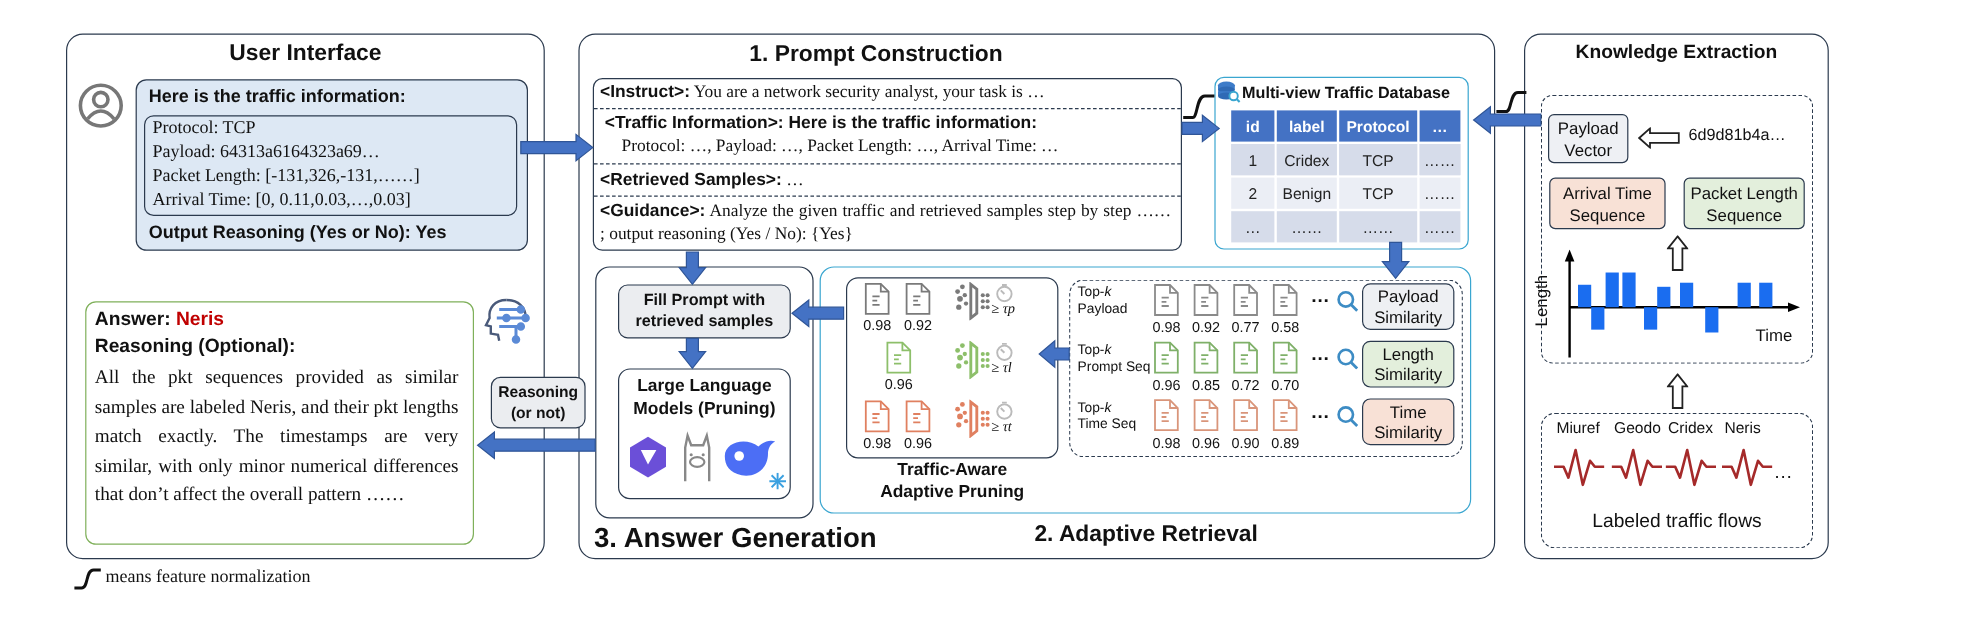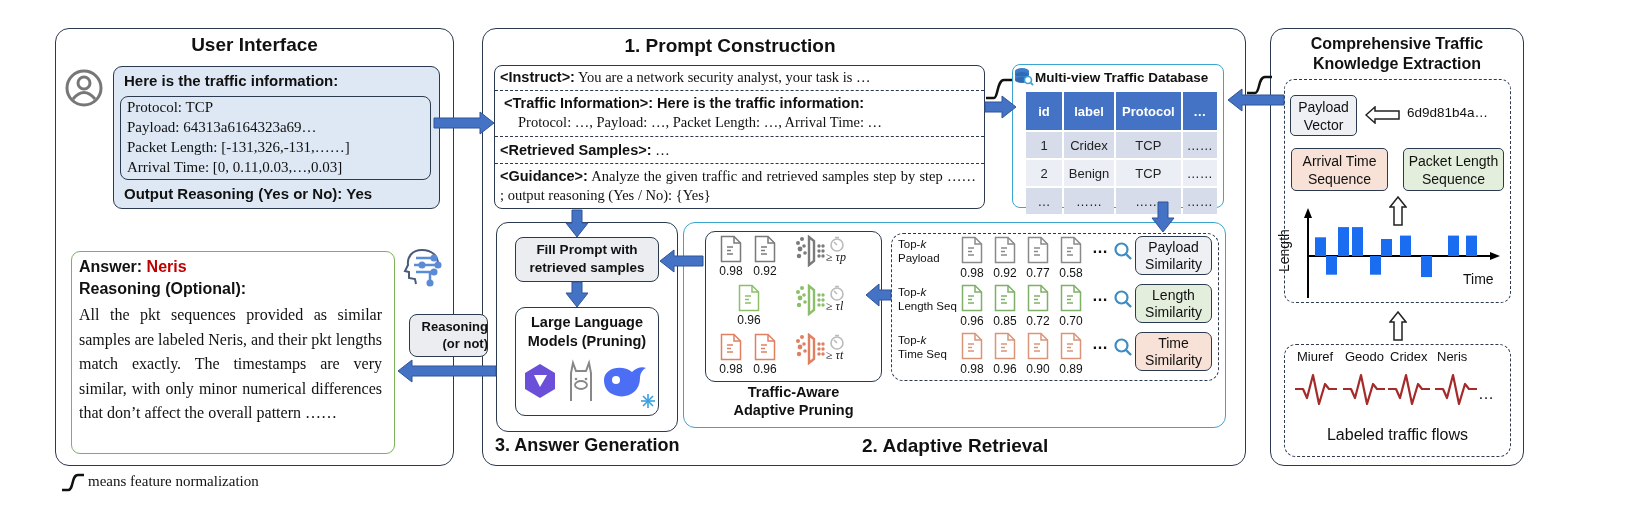--- a/index.html
+++ b/index.html
@@ -4,21 +4,21 @@
 <style>
   html,body{margin:0;padding:0;background:#fff;}
   body{width:1642px;height:525px;position:relative;overflow:hidden;font-family:"Liberation Sans",sans-serif;color:#111;}
   .abs{position:absolute;}
   .panel{position:absolute;border:1.6px solid #2b3a4e;border-radius:14px;background:#fff;box-sizing:border-box;}
   .title{position:absolute;font-weight:bold;text-align:center;}
   .serif{font-family:"Liberation Serif",serif;}
   .box{position:absolute;box-sizing:border-box;border:1.4px solid #2b3a4e;border-radius:8px;}
   .dash{position:absolute;box-sizing:border-box;border:1.6px dashed #2b3a4e;border-radius:14px;}
   table.db{border-collapse:separate;border-spacing:2px;font-size:13px;}
-  table.db th{background:#4472c4;color:#fff;font-weight:bold;height:38px;padding:0 6px;}
+  table.db th{background:#4472c4;color:#fff;font-weight:bold;height:26px;padding:0 6px;}
   table.db td{height:24px;text-align:center;color:#222;}
   .sim{position:absolute;box-sizing:border-box;border:1.4px solid #2b3a4e;border-radius:7px;font-size:14px;text-align:center;line-height:17px;padding-top:2px;}
 </style>
 </head>
 <body>
 
 <div class="panel" style="left:55px;top:28px;width:399px;height:438px;"></div>
 <div class="title" style="left:55px;top:34px;width:399px;font-size:19px;">User Interface</div>
 
 <svg class="abs" style="left:64px;top:68px;" width="40" height="40" viewBox="0 0 40 40">
@@ -151,45 +151,44 @@
 <svg class="abs" style="left:641px;top:394px;" width="14" height="14" viewBox="0 0 14 14">
   <g stroke="#3aa0e0" stroke-width="1.6">
       <line x1="7" y1="0" x2="7" y2="14"></line>
       <line x1="0" y1="7" x2="14" y2="7"></line>
       <line x1="2" y1="2" x2="12" y2="12"></line>
       <line x1="12" y1="2" x2="2" y2="12"></line>
     </g>
 </svg>
 
 <div class="box" style="left:409px;top:314px;width:79px;height:43px;background:#ebedf0;"></div>
-<div class="abs" style="left:409px;top:318px;width:79px;text-align:right;font-size:13px;font-weight:bold;line-height:17px;">
+<div class="abs" style="left:409px;top:318px;width:79px;text-align:center;font-size:13px;font-weight:bold;line-height:17px;">
   <div>Reasoning</div>
   <div>(or not)</div>
 </div>
 
-<div class="title" style="left:495px;top:435px;font-size:18px;text-align:left;">3. Answer Generation</div>
+<div class="title" style="left:495px;top:435px;font-size:23px;text-align:left;">3. Answer Generation</div>
 <div class="title" style="left:862px;top:435px;font-size:19px;text-align:left;">2. Adaptive Retrieval</div>
 
 <div class="box" style="left:683px;top:222px;width:543px;height:206px;border-color:#3aa6d0;border-radius:12px;"></div>
 
 <div class="box" style="left:705px;top:231px;width:177px;height:151px;border-radius:10px;"></div>
 <div id="pruning-area"></div>
 <div class="abs" style="left:700px;top:383px;width:187px;text-align:center;font-size:14.5px;font-weight:bold;line-height:18px;">
   <div>Traffic-Aware</div>
   <div>Adaptive Pruning</div>
 </div>
 
 <div class="dash" style="left:891px;top:233px;width:328px;height:148px;border-radius:12px;"></div>
 <div id="retrieval-area"></div>
 <div class="abs" style="left:940px;top:383px;width:220px;text-align:center;font-size:14.5px;font-weight:bold;line-height:18px;">
 </div>
 
 <div class="panel" style="left:1270px;top:28px;width:254px;height:438px;"></div>
 <div class="title" style="left:1270px;top:34px;width:254px;font-size:16px;line-height:20px;">
-  <div>Comprehensive Traffic</div>
   <div>Knowledge Extraction</div>
 </div>
 <div class="dash" style="left:1284px;top:79px;width:227px;height:224px;border-radius:10px;"></div>
 
 <div class="box" style="left:1290px;top:95px;width:67px;height:41px;background:#eef0f4;border-radius:5px;"></div>
 <div class="abs" style="left:1290px;top:98px;width:67px;text-align:center;font-size:14px;line-height:18px;">
   <div>Payload</div>
   <div>Vector</div>
 </div>
 <svg class="abs" style="left:1365px;top:106px;" width="36" height="18" viewBox="0 0 36 18">
@@ -310,21 +309,21 @@
 <svg width="18" height="18" viewBox="0 0 18 18" class="abs" style="left: 1114px; top: 242px;">
     <circle cx="7.5" cy="7.5" r="6" fill="none" stroke="#3d8cc4" stroke-width="2.2"></circle>
     <line x1="12" y1="12" x2="17" y2="17" stroke="#3d8cc4" stroke-width="2.4"></line>
   </svg>
 <div class="sim" style="left: 1135px; top: 236px; width: 77px; height: 39px; background: rgb(238, 240, 243);">
     <div>Payload</div>
     <div>Similarity</div>
   </div>
 <div class="abs" style="left: 898px; top: 285px;;font-size:11.5px;line-height:14px;">
     <div>Top-<i>k</i></div>
-    <div>Length Seq</div>
+    <div>Prompt Seq</div>
   </div>
 <svg width="22" height="28" viewBox="0 0 22 28" class="abs" style="left: 961px; top: 284px;">
     <path d="M1.5 1.5 L14 1.5 L20.5 8 L20.5 26.5 L1.5 26.5 Z" fill="#fff" stroke="#7fb069" stroke-width="1.5"></path>
     <path d="M14 1.5 L14 8 L20.5 8" fill="none" stroke="#7fb069" stroke-width="1.5"></path>
     <line x1="7" y1="12" x2="13" y2="12" stroke="#7fb069" stroke-width="1.5"></line>
     <line x1="7" y1="15.5" x2="11" y2="15.5" stroke="#7fb069" stroke-width="1.5"></line>
     <line x1="7" y1="19" x2="13" y2="19" stroke="#7fb069" stroke-width="1.5"></line>
   </svg>
 <div class="abs" style="left: 955px; top: 314px;;font-size:12px;width:34px;text-align:center;">0.96</div>
 <svg width="22" height="28" viewBox="0 0 22 28" class="abs" style="left: 994px; top: 284px;">

